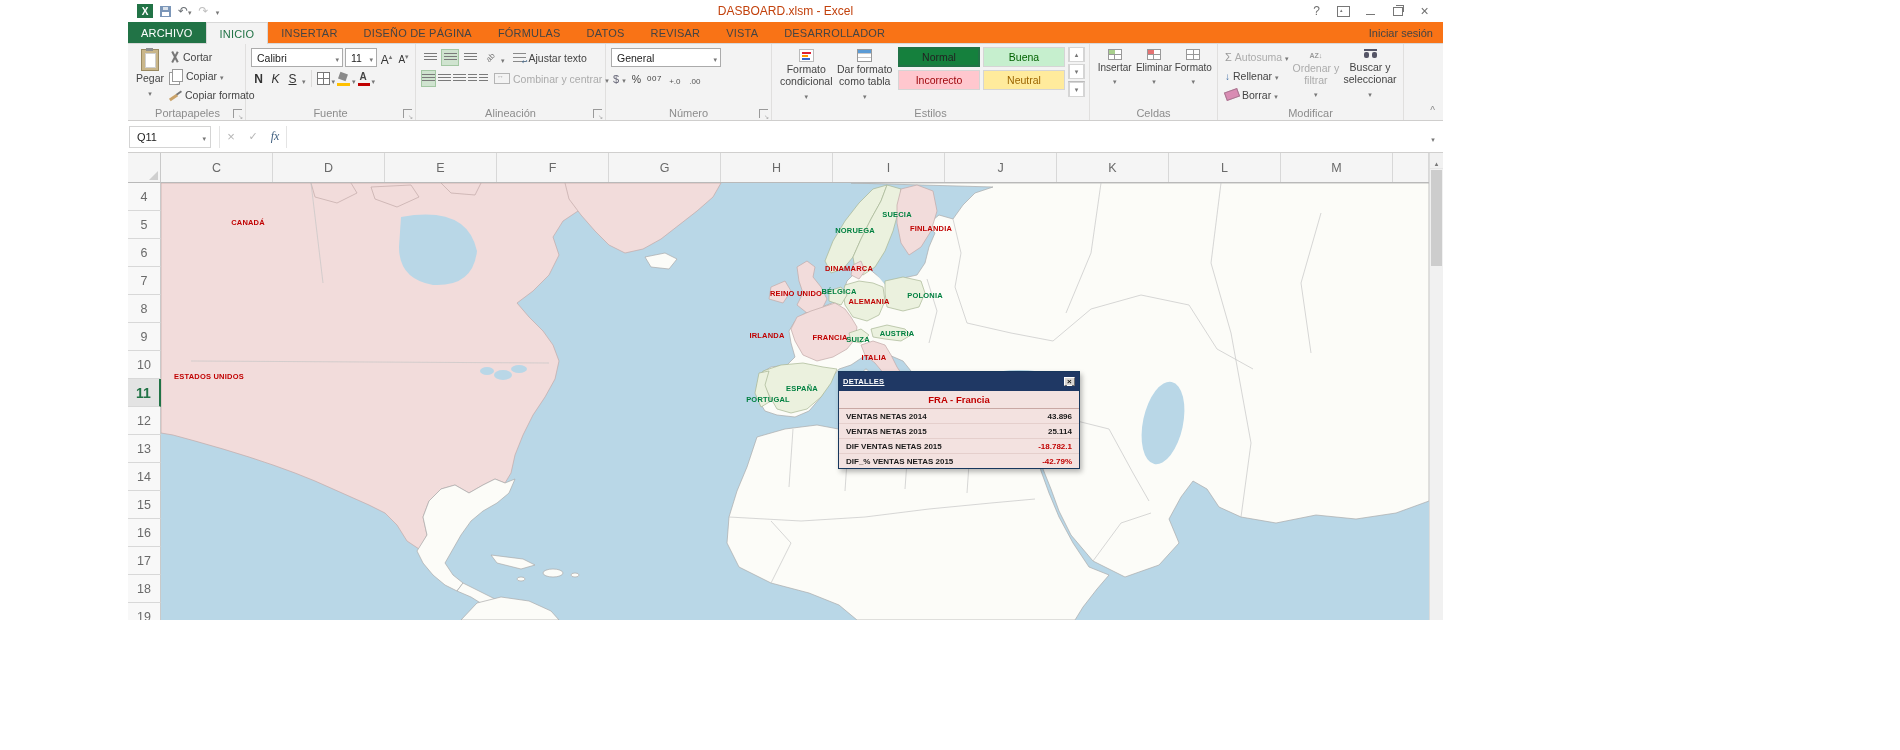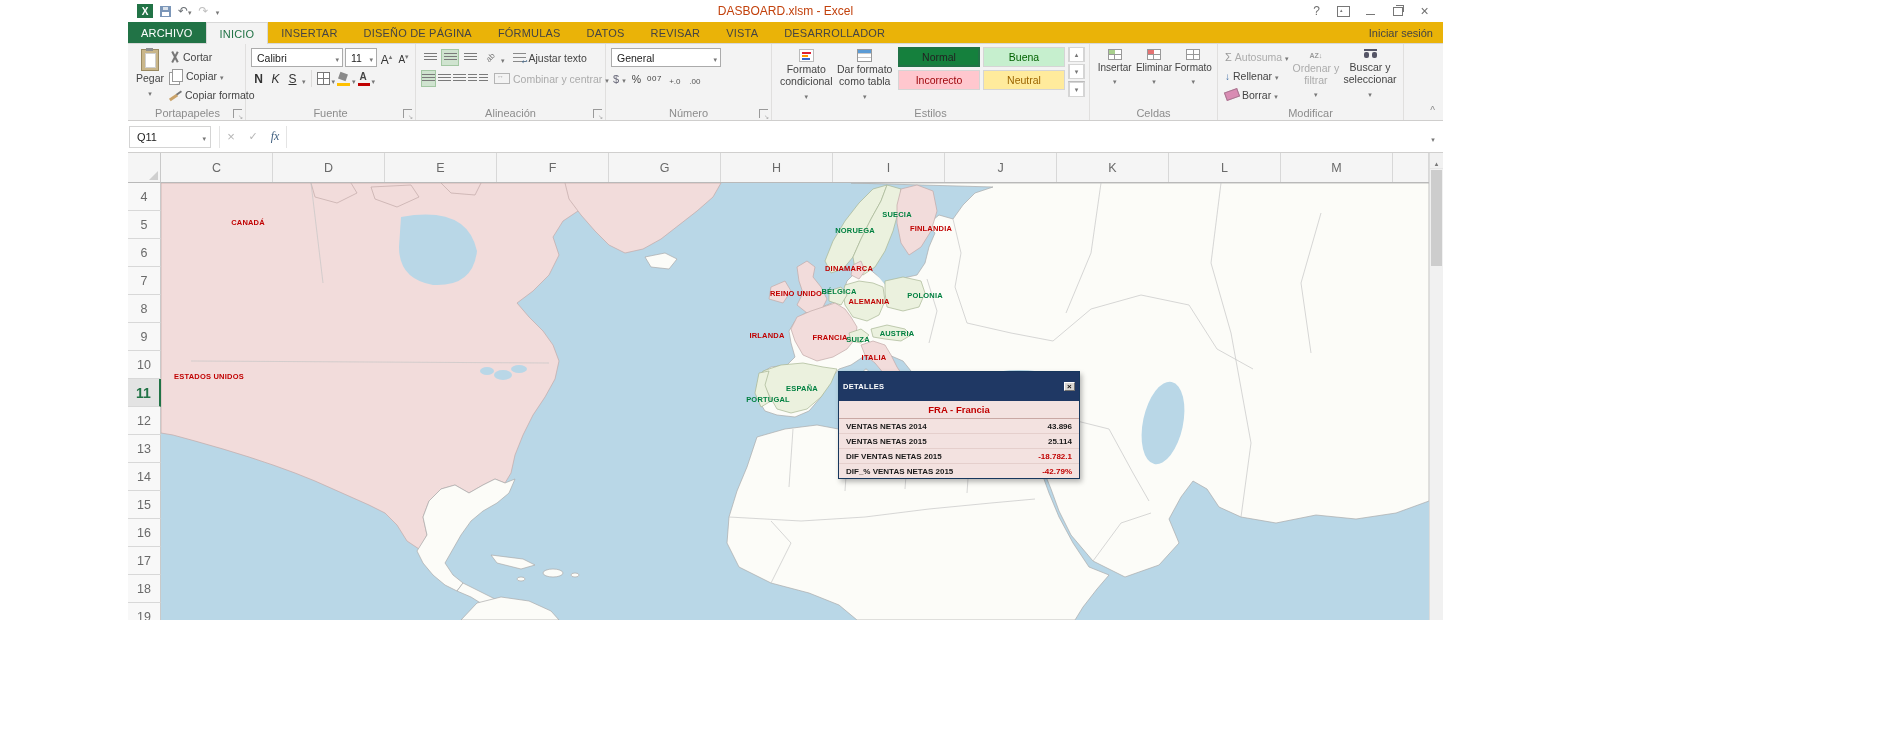--- a/index.html
+++ b/index.html
@@ -28,21 +28,21 @@
   .wbtn{width:27px;height:20px;display:flex;align-items:center;justify-content:center;color:#6f6f6f;font-size:12px;}
   .ic-ribopt{width:11px;height:9px;border:1px solid #777;position:relative;}
   .ic-ribopt::after{content:"▴";position:absolute;left:2px;top:0px;font-size:5px;color:#777;}
   .ic-min{width:9px;height:1px;background:#777;margin-top:6px;}
   .ic-restore{width:8px;height:7px;border:1px solid #777;background:#fff;position:relative;}
   .ic-restore::before{content:"";position:absolute;left:2px;top:-3px;width:7px;height:6px;border:1px solid #777;border-left:none;border-bottom:none;}
   .ic-close::before{content:"×";font-size:14px;color:#6f6f6f;}
   .ic-help::before{content:"?";font-size:12px;color:#6f6f6f;}
 
   
-  .tabrow{position:absolute;top:22px;left:0;right:0;height:21px;background:#eab308;border-bottom:1px solid #d8d8d8;
+  .tabrow{position:absolute;top:22px;left:0;right:0;height:21px;background:#f97316;border-bottom:1px solid #d8d8d8;
           display:flex;align-items:stretch;font-size:11px;z-index:3;}
   .tab{padding:0 13px;display:flex;align-items:center;color:#444;cursor:default;letter-spacing:.2px;}
   .tab-file{background:#217346;color:#fff;}
   .tab-active{background:#f3f3f3;color:#217346;border:1px solid #d8d8d8;border-bottom:none;margin-bottom:-1px;}
   .signin{margin-left:auto;display:flex;align-items:center;padding-right:10px;color:#444;}
 
   
   .ribbon{position:absolute;top:43px;left:0;right:0;height:78px;background:#f3f3f3;border-bottom:1px solid #cfcecd;
           display:flex;align-items:stretch;padding:1px 2px 0 2px;box-sizing:border-box;}
   .rgroup{position:relative;border-right:1px solid #e0dfde;padding:3px 4px 14px 5px;flex:0 0 auto;box-sizing:border-box;}
@@ -157,22 +157,22 @@
   .maparea{position:absolute;top:183px;left:33px;width:1268px;height:437px;background:#B9D7E7;overflow:hidden;}
   .maparea svg{position:absolute;left:0;top:0;}
   .mlabel{position:absolute;transform:translate(-50%,-50%);font-size:7.5px;font-weight:bold;letter-spacing:.2px;
           white-space:nowrap;z-index:2;}
   .mlabel-red{color:#C00000;}
   .mlabel-green{color:#008040;}
 
   
   .popup{position:absolute;left:677px;top:188px;width:240px;background:#F3E2E0;border:1px solid #17375D;
          box-shadow:2px 3px 5px rgba(0,0,0,.28);z-index:5;}
-  .ptitle{height:29px;background:#1F3864;color:#fff;font-size:7.5px;font-weight:bold;display:flex;align-items:center;
-          padding:0 4px;letter-spacing:.3px;}
+  .ptitle{height:19px;background:#1F3864;color:#fff;font-size:7.5px;font-weight:bold;display:flex;align-items:center;
+          padding:0 4px;letter-spacing:.3px;text-decoration:underline;}
   .pclose{margin-left:auto;width:11px;height:9px;background:#d9d6d2;border:1px solid #fff;border-right-color:#6f6f6f;
           border-bottom-color:#6f6f6f;display:flex;align-items:center;justify-content:center;box-sizing:border-box;}
   .pclose::before{content:"×";font-size:8px;color:#111;line-height:1;}
   .phead{height:17px;display:flex;align-items:center;justify-content:center;color:#C00000;font-weight:bold;font-size:9.5px;
          border-bottom:1px solid #c9a8a4;}
   .prow{display:flex;height:14px;align-items:center;font-size:8px;font-weight:bold;color:#1a1a1a;
         border-bottom:1px solid #e5cfcc;padding:0 7px;}
   .prow:last-child{border-bottom:none;}
   .pvalue{margin-left:auto;}
   .neg{color:#C00000;}

